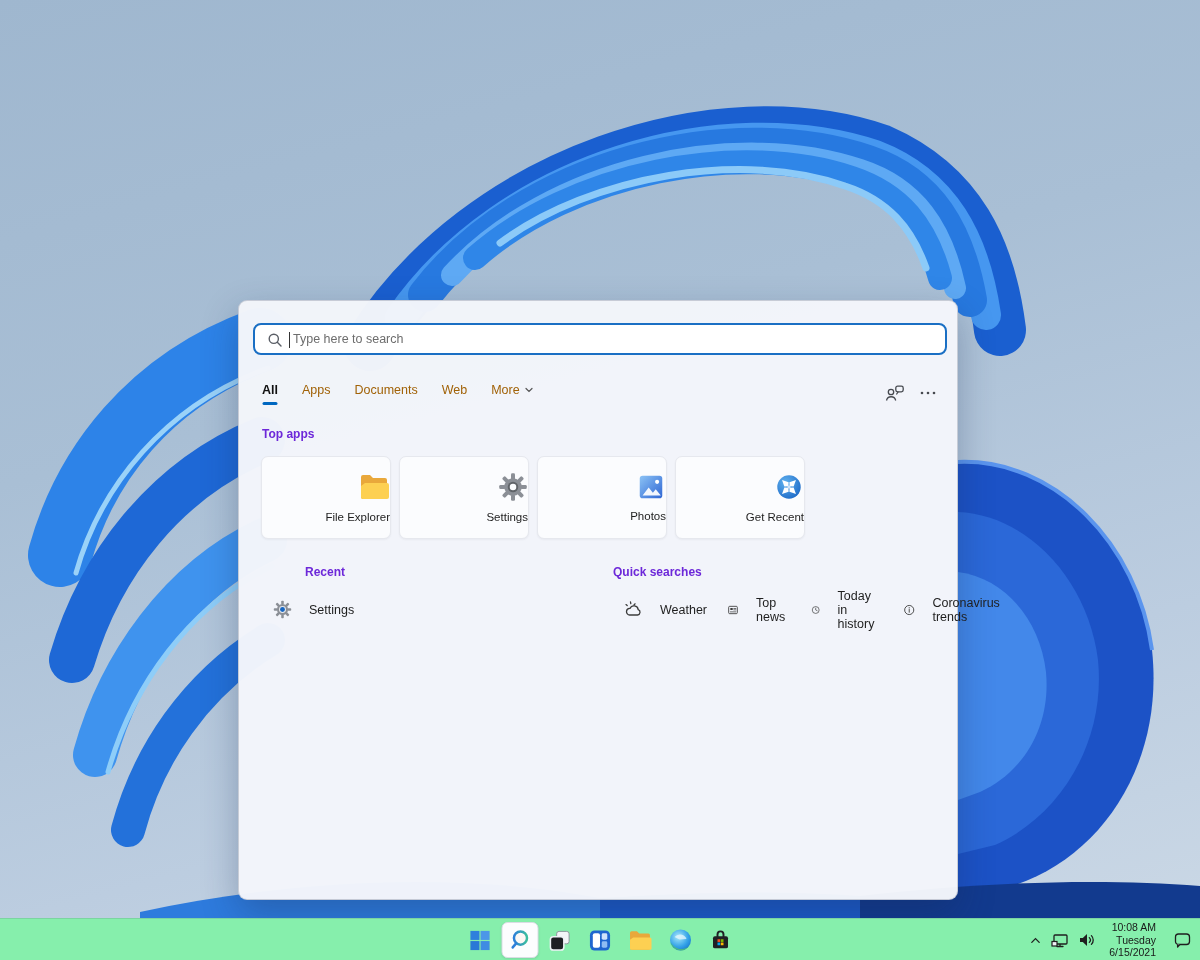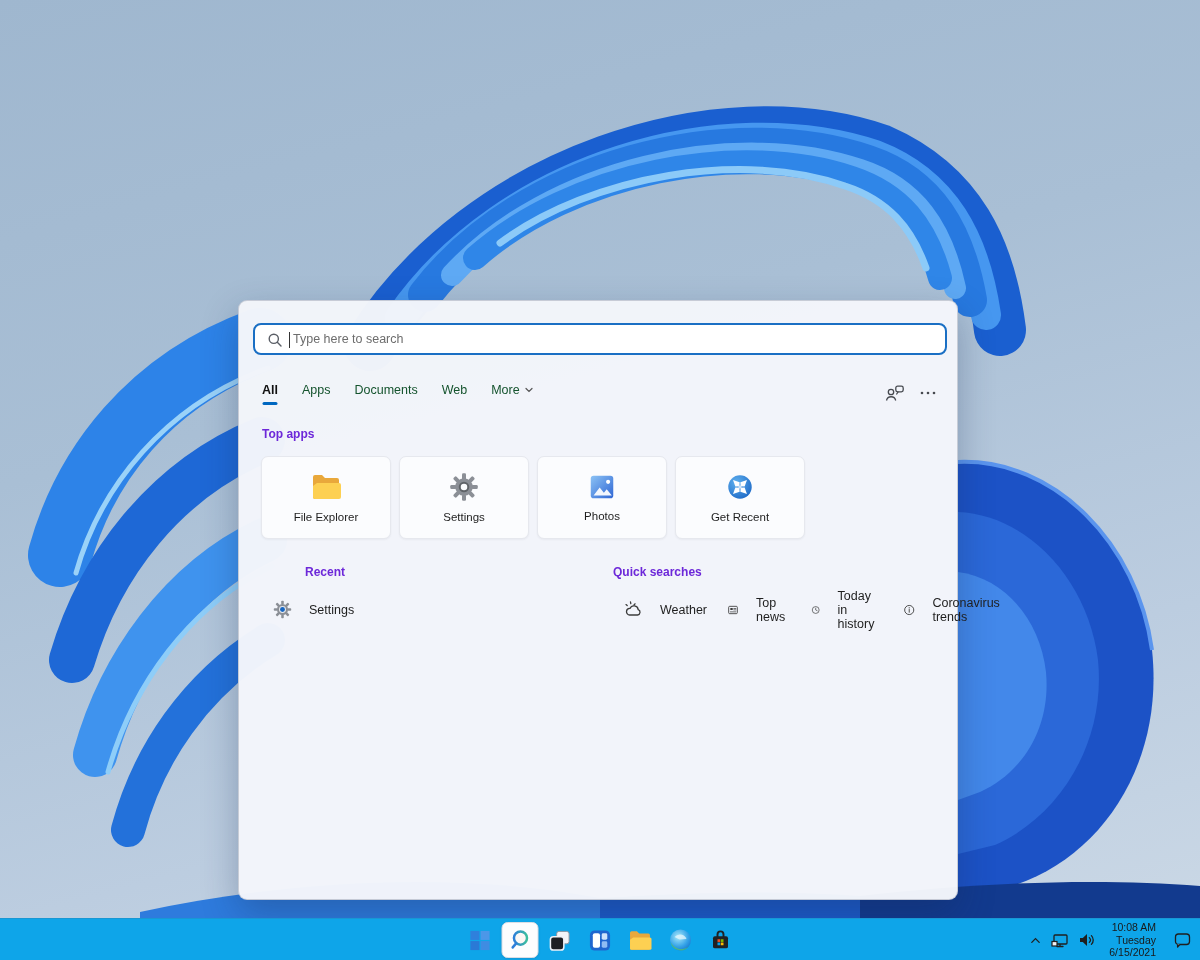--- a/index.html
+++ b/index.html
@@ -34,58 +34,58 @@
     width: 100%; height: 100%; border: none; outline: none; background: transparent;
     padding-left: 38px; font-size: 12.5px; color: #1f1f1f;
     font-family: "Liberation Sans", sans-serif;
   }
   .search-input::placeholder { color: #6d6d6d; opacity: 1; }
 
   .tabs-row {
     position: absolute; left: 23px; top: 80px; right: 20px; height: 26px;
     display: flex; align-items: center; gap: 24px;
   }
-  .tab { font-size: 12.5px; color: #14532d; cursor: default; position: relative;
+  .tab { font-size: 12.5px; color: #a16207; cursor: default; position: relative;
          padding-bottom: 8px; display: flex; align-items: center; gap: 4px; }
   .tab.active { color: #111; font-weight: bold; }
   .tab .underline {
     position: absolute; left: 50%; transform: translateX(-50%);
     bottom: 0; width: 15px; height: 3px; border-radius: 2px; background: #0067c0;
   }
   .tabs-spacer { flex: 1; }
   .tabs-right { display: flex; align-items: center; gap: 14px; margin-top: -2px; }
 
   .section-label { font-size: 12px; font-weight: bold; color: #6d28d9; }
   .top-apps-label { position: absolute; left: 23px; top: 126px; }
 
   .cards-row {
     position: absolute; left: 22px; top: 155px; display: flex; gap: 8px;
   }
   .app-card {
     width: 130px; height: 83px; background: #fbfcfe;
     border: 1px solid #e6e8ee; border-radius: 7px;
-    display: flex; flex-direction: column; align-items: center; justify-content: center;
+    display: flex; flex-direction: column; align-items: flex-end; justify-content: center;
     gap: 9px; box-shadow: 0 1px 2px rgba(30,40,60,0.05); cursor: default;
   }
   .app-card .label { font-size: 11.5px; color: #1e1e1e; }
 
   .recent-label { position: absolute; left: 23px; top: 264px; margin-left: 43px; }
   .recent-item {
     position: absolute; left: 34px; top: 299px; display: flex; align-items: center; gap: 17px;
   }
   .recent-item .label, .quick-item .label { font-size: 12.5px; color: #1e1e1e; }
 
   .quick-label { position: absolute; left: 374px; top: 264px; }
   .quick-list { position: absolute; left: 385px; top: 299px; display: flex; flex-direction: row; gap: 20px; }
   .quick-item { display: flex; align-items: center; gap: 17px; height: 20px; }
 
   
   .taskbar {
     position: absolute; left: 0; right: 0; top: 918px; height: 42px;
-    background: #0ea5e9; border-top: 1px solid rgba(80,90,110,0.18);
+    background: #86efac; border-top: 1px solid rgba(80,90,110,0.18);
     display: flex; align-items: center;
   }
   .tb-center {
     position: absolute; left: 50%; transform: translateX(-50%); top: 0; height: 42px;
     display: flex; align-items: center; gap: 3px;
   }
   .tb-btn {
     width: 37px; height: 36px; border-radius: 6px;
     display: flex; align-items: center; justify-content: center; cursor: default;
   }

